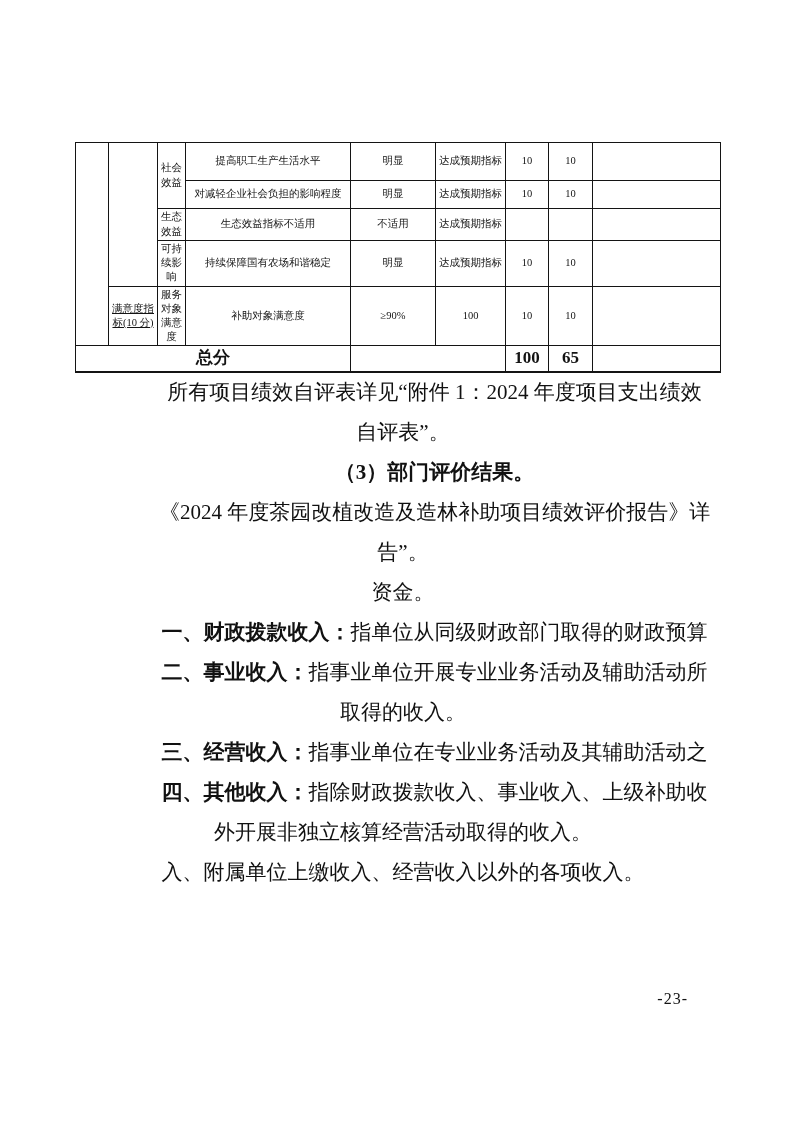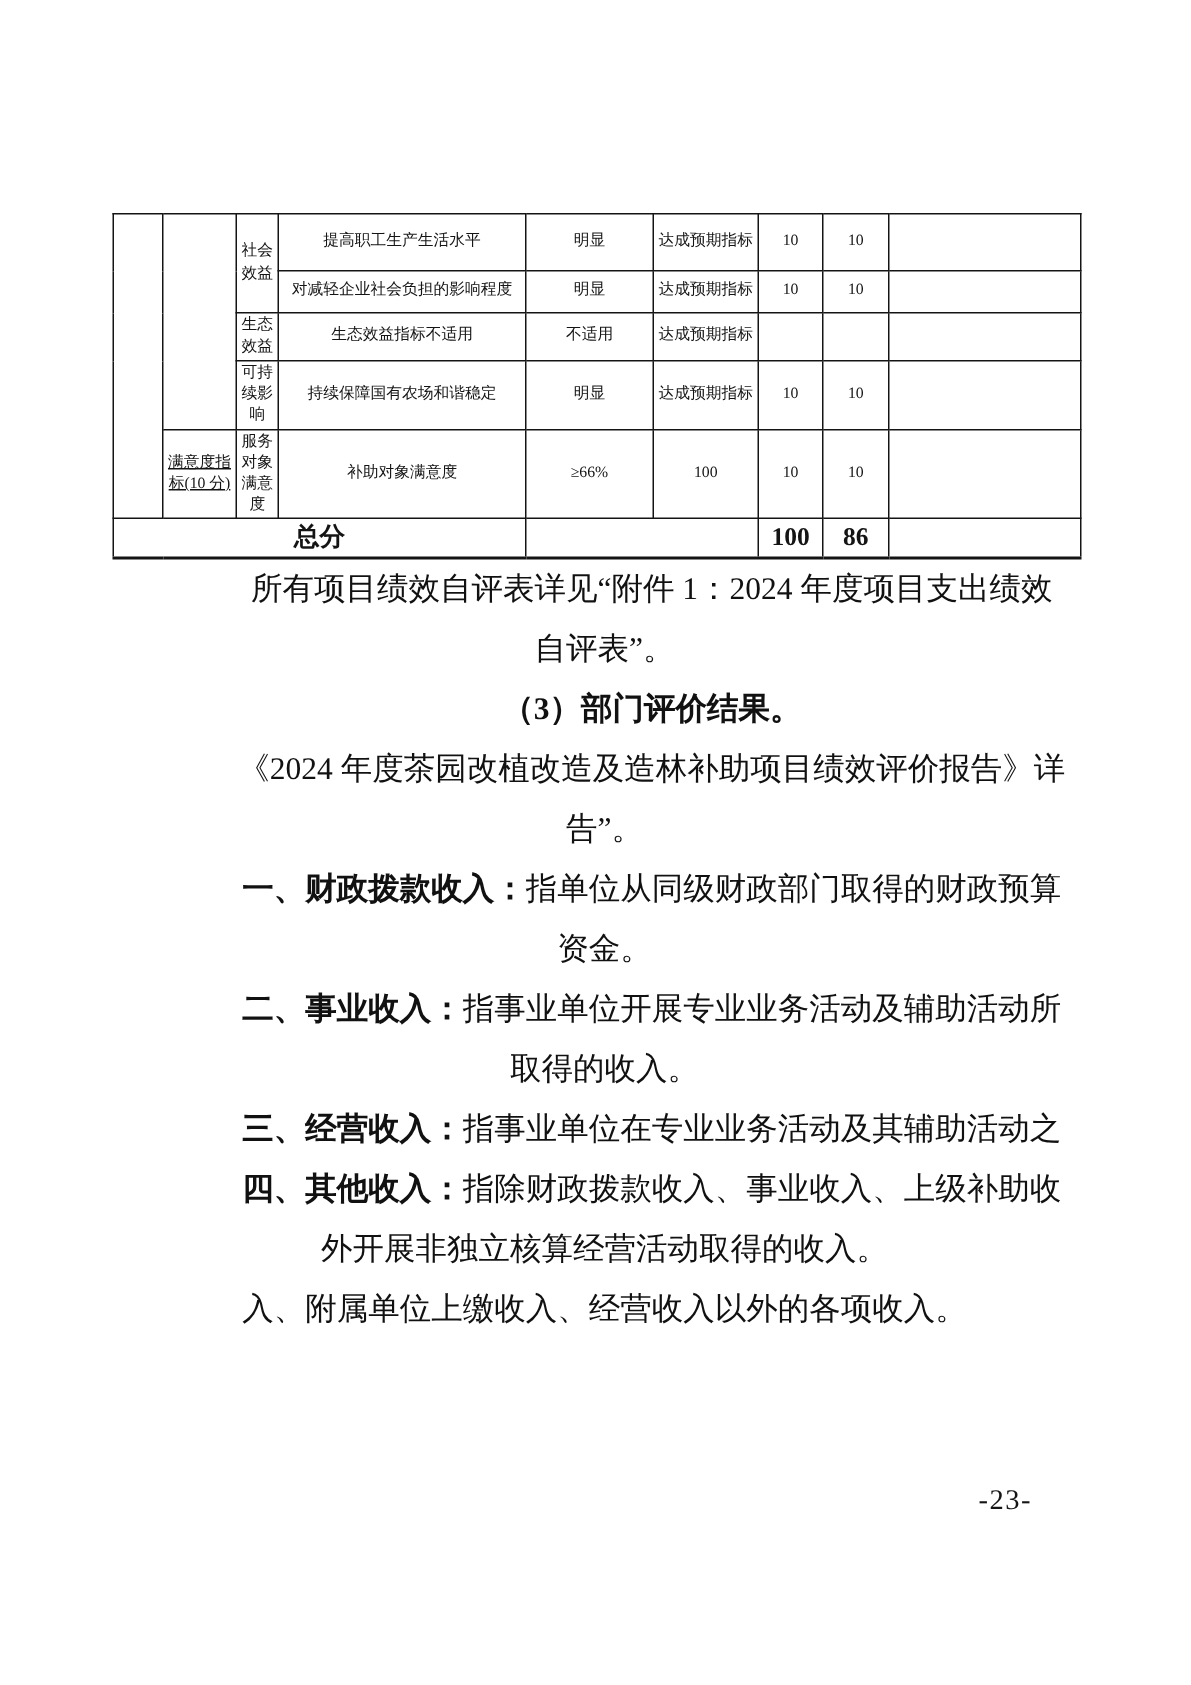--- a/index.html
+++ b/index.html
@@ -53,21 +53,21 @@
   }
   .line { white-space: nowrap; }
   .indent { padding-left: 63px; }
   .bold { font-weight: bold; }
   .section-title { font-weight: bold; font-size: 22px; }
 
   .page-number {
     position: absolute;
     top: 990px;
     right: 106px;
-    font-size: 19px;
+    font-size: 16px;
     letter-spacing: 1px;
     color: #141414;
   }
 </style>
 </head>
 <body>
 
 <div class="page">
 
   <table class="perf">
@@ -120,50 +120,50 @@
       <td>10</td>
       <td></td>
     </tr>
     <tr style="height:58px">
       <td>
         <div class="cat-line">满意度指</div>
         <div class="cat-line">标(10 分)</div>
       </td>
       <td class="wrap-cjk">服务对象满意度</td>
       <td class="name-cell">补助对象满意度</td>
-      <td>≥66%</td>
+      <td>≥90%</td>
       <td>100</td>
       <td>10</td>
       <td>10</td>
       <td></td>
     </tr>
     <tr class="total-row" style="height:26px">
       <td colspan="4">总分</td>
       <td colspan="2"></td>
       <td>100</td>
-      <td>86</td>
+      <td>65</td>
       <td></td>
     </tr>
   </tbody>
     </table>
 
   <div class="content">
     <div class="line indent">所有项目绩效自评表详见“附件 1：2024 年度项目支出绩效</div>
     <div class="line">自评表”。</div>
 
     <div class="line indent bold">（3）部门评价结果。</div>
 
     <div class="line indent">《2024 年度茶园改植改造及造林补助项目绩效评价报告》详</div>
     <div class="line">告”。</div>
 
 
+    <div class="line">资金。</div>
     <div class="line indent">
       <span class="bold">一、财政拨款收入：</span><span>指单位从同级财政部门取得的财政预算</span>
     </div>
-    <div class="line">资金。</div>
 
     <div class="line indent">
       <span class="bold">二、事业收入：</span><span>指事业单位开展专业业务活动及辅助活动所</span>
     </div>
     <div class="line">取得的收入。</div>
 
     <div class="line indent">
       <span class="bold">三、经营收入：</span><span>指事业单位在专业业务活动及其辅助活动之</span>
     </div>
     <div class="line indent">

